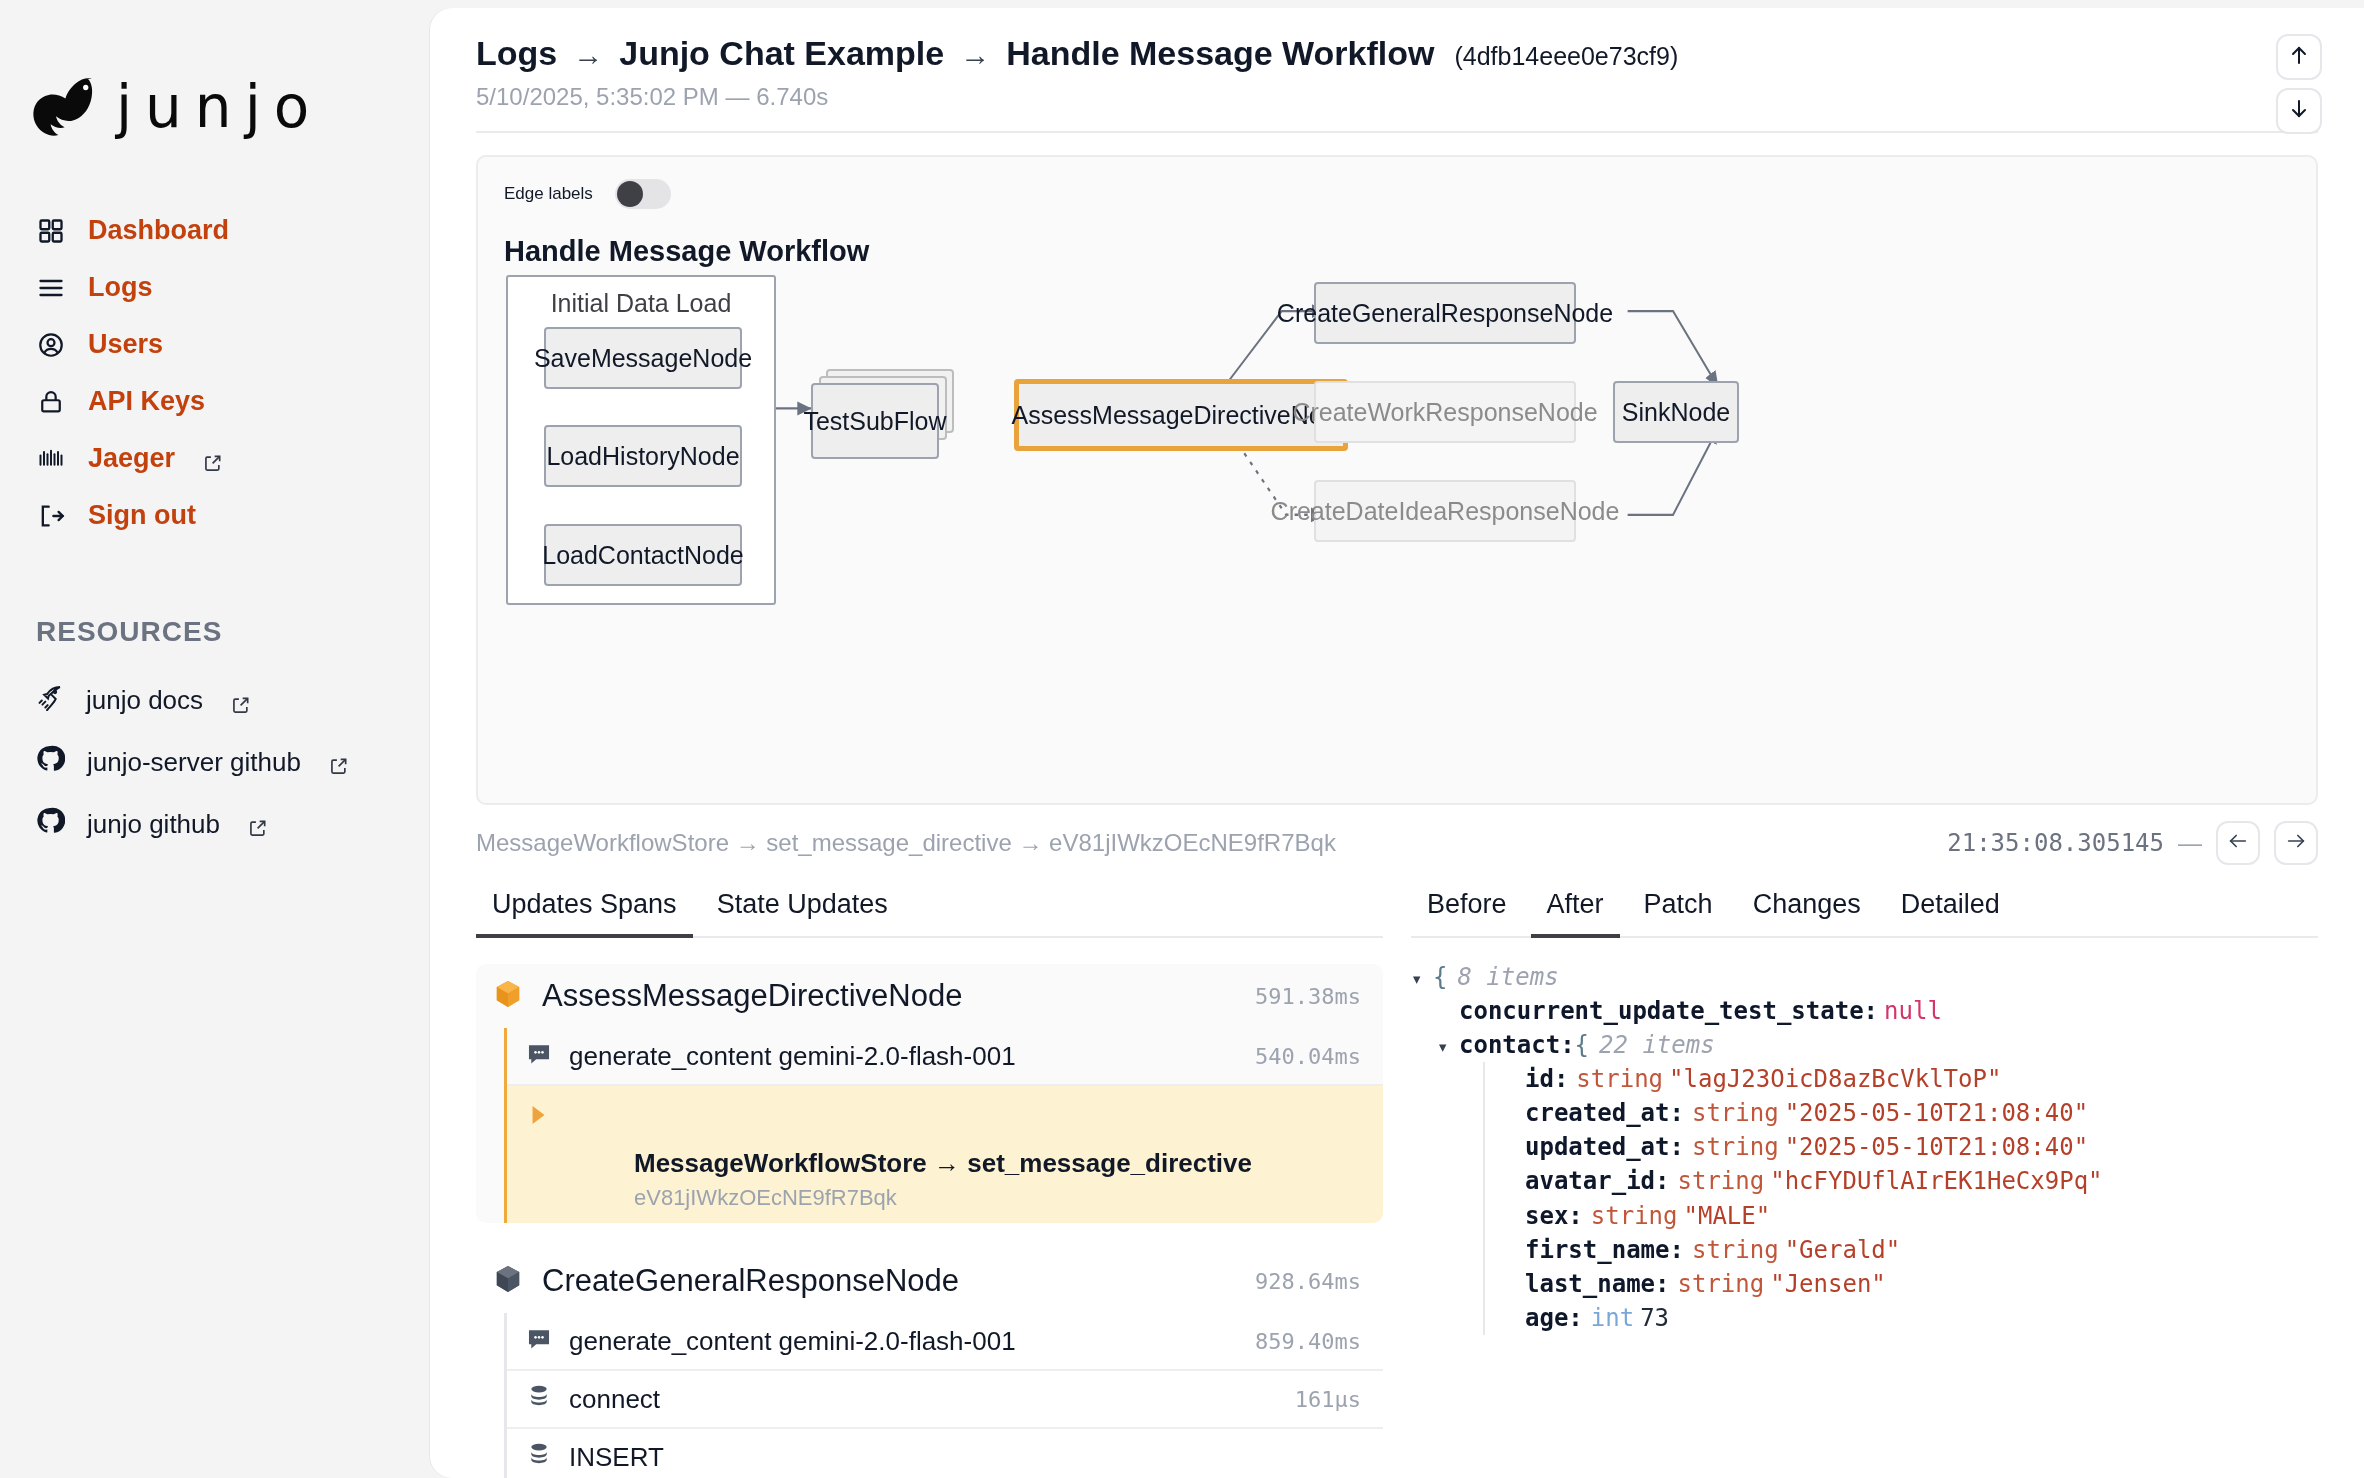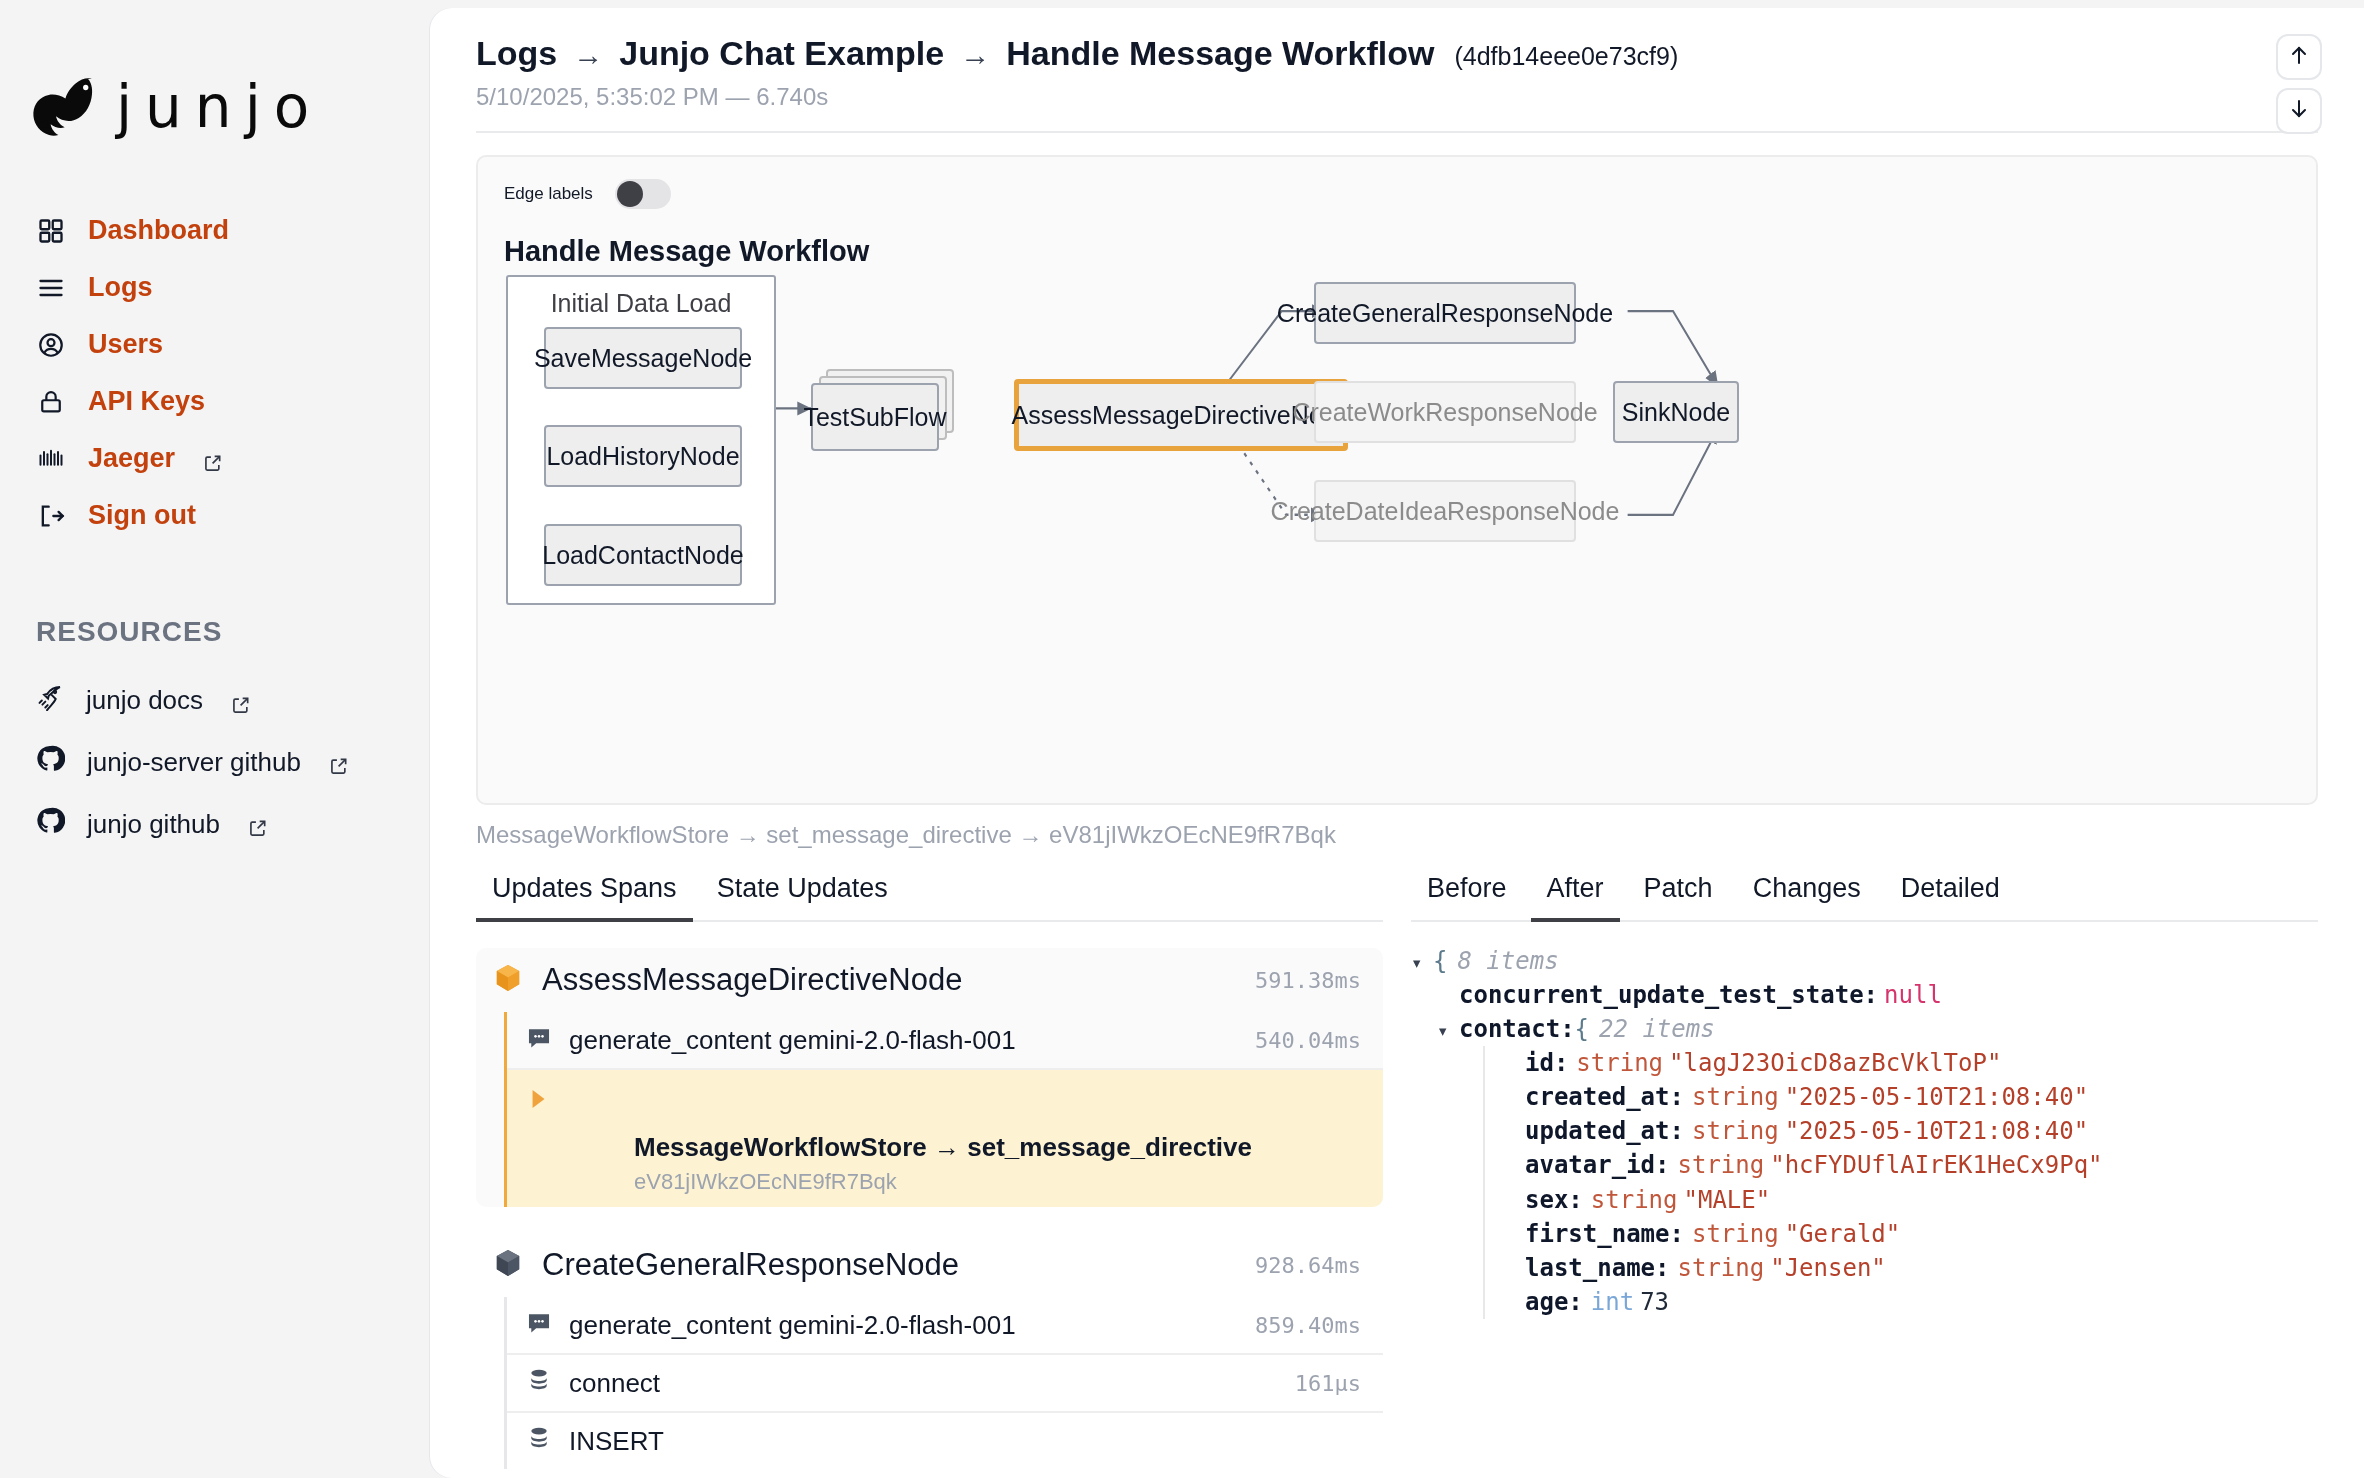--- a/index.html
+++ b/index.html
@@ -399,21 +399,21 @@
         <div class="node" style="left:36px; top:148px; width:198px; height:62px;">
           <span>LoadHistoryNode</span>
         </div>
         <div class="node" style="left:36px; top:247px; width:198px; height:62px;">
           <span>LoadContactNode</span>
         </div>
       </div>
 
       <div class="stack-l1" style="left:348px; top:212px; width:128px; height:64px;"></div>
       <div class="stack-l2" style="left:341px; top:219px; width:128px; height:64px;"></div>
-      <div class="node" style="left:333px; top:226px; width:128px; height:68px;">
+      <div class="node" style="left:333px; top:226px; width:128px; height:76px;">
         <span>TestSubFlow</span>
       </div>
 
       <div class="node sel" style="left:536px; top:222px; width:334px; height:72px;">
         <span>AssessMessageDirectiveNode</span>
       </div>
 
       <div class="node" style="left:836px; top:125px; width:262px; height:62px;">
         <span>CreateGeneralResponseNode</span>
       </div>
@@ -423,20 +423,40 @@
       <div class="node dim" style="left:836px; top:323px; width:262px; height:62px;">
         <span>CreateDateIdeaResponseNode</span>
       </div>
       <div class="node" style="left:1135px; top:224px; width:126px; height:62px;">
         <span>SinkNode</span>
       </div>
     </div>
 
     <div class="span-crumb-row">
       <div class="span-crumb">MessageWorkflowStore → set_message_directive → eV81jIWkzOEcNE9fR7Bqk</div>
+      <div class="ts-wrap">
+        <span class="ts">21:35:08.305145</span>
+        <span class="dash">—</span>
+        <span class="navbtn">
+          <span>
+            <svg viewBox="0 0 24 24" width="22" height="22" fill="none" stroke="#374151" stroke-width="1.8" stroke-linecap="round">
+              <path d="M20 12H4"></path>
+                <path d="M10 6l-6 6 6 6"></path>
+            </svg>
+          </span>
+        </span>
+        <span class="navbtn">
+          <span>
+            <svg viewBox="0 0 24 24" width="22" height="22" fill="none" stroke="#374151" stroke-width="1.8" stroke-linecap="round">
+              <path d="M4 12h16"></path>
+                <path d="M14 6l6 6-6 6"></path>
+            </svg>
+          </span>
+        </span>
+      </div>
     </div>
 
     <div class="lower">
 
       <div class="pane-left">
         <div class="tabs">
           <div class="tab active">Updates Spans</div>
           <div class="tab">State Updates</div>
         </div>
 

